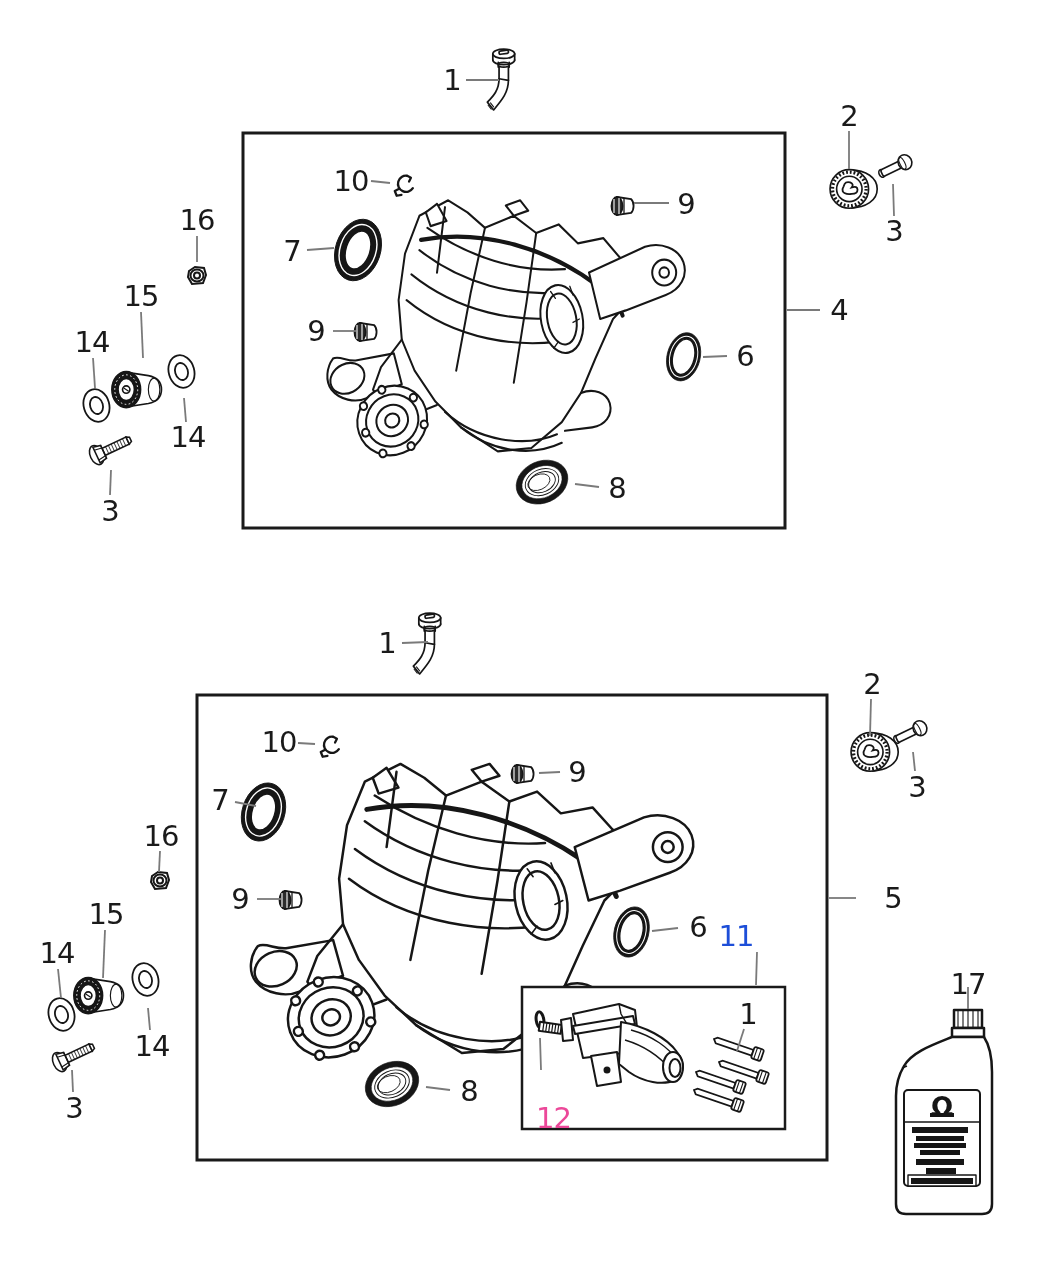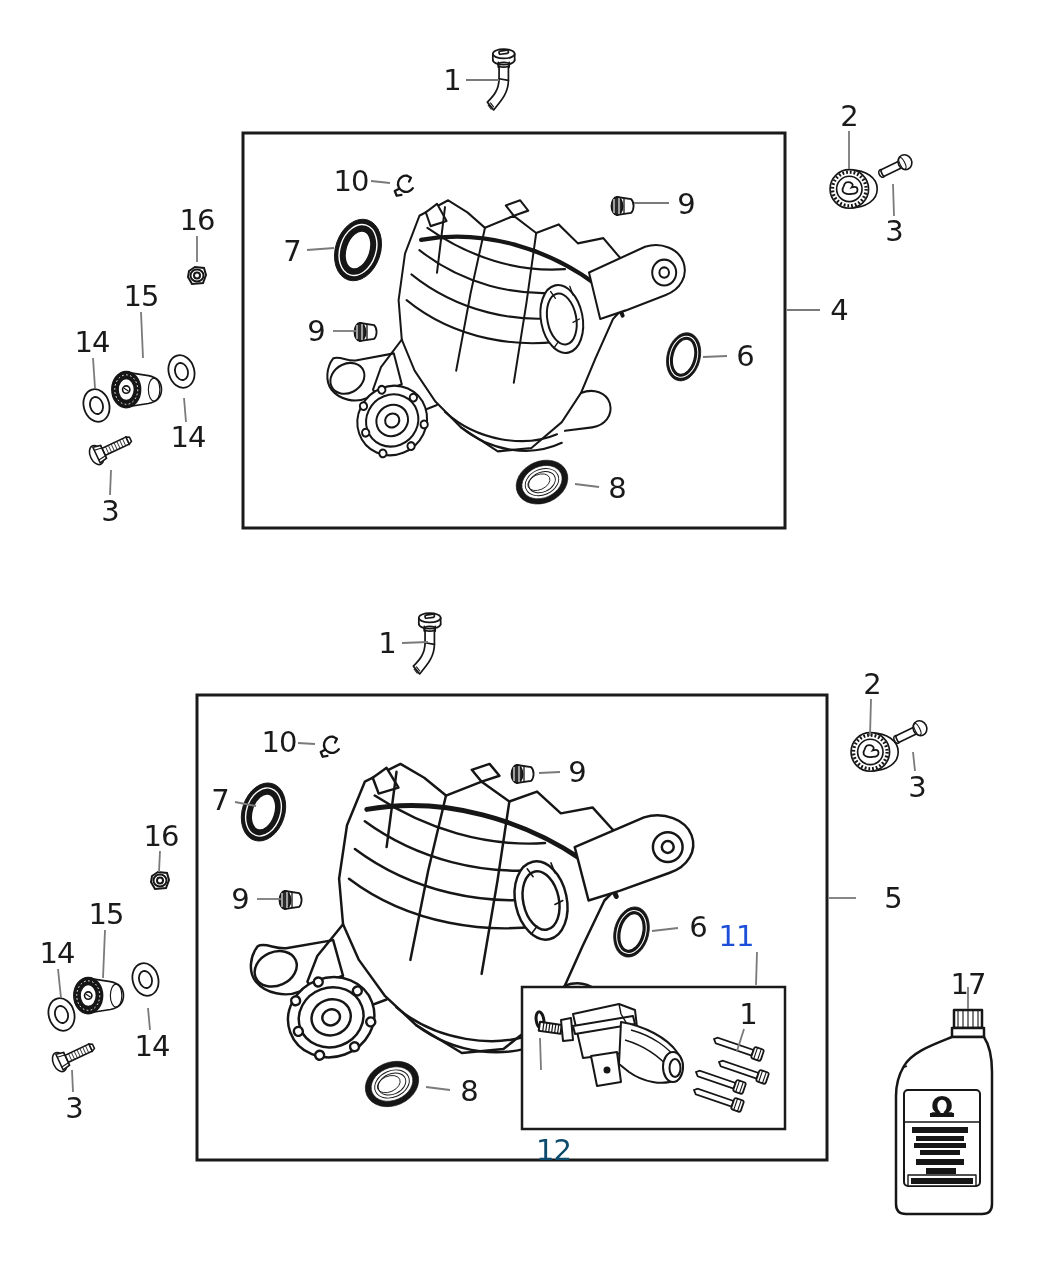--- a/index.html
+++ b/index.html
@@ -328,15 +328,15 @@
     <div class="callout" style="left: 240px; top: 899px; color: rgb(26, 26, 26);">9</div>
     <div class="callout" style="left: 698px; top: 927px; color: rgb(26, 26, 26);">6</div>
     <div class="callout" style="left: 469px; top: 1091px; color: rgb(26, 26, 26);">8</div>
     <div class="callout" style="left: 161px; top: 836px; color: rgb(26, 26, 26);">16</div>
     <div class="callout" style="left: 106px; top: 914px; color: rgb(26, 26, 26);">15</div>
     <div class="callout" style="left: 57px; top: 953px; color: rgb(26, 26, 26);">14</div>
     <div class="callout" style="left: 152px; top: 1046px; color: rgb(26, 26, 26);">14</div>
     <div class="callout" style="left: 74px; top: 1108px; color: rgb(26, 26, 26);">3</div>
     <div class="callout" style="left: 736px; top: 936px; color: #1d4ed8;">11</div>
     <div class="callout" style="left: 748px; top: 1014px; color: rgb(26, 26, 26);">1</div>
-    <div class="callout" style="left: 542px; top: 1150px; color: #0c4a6e; padding-left: 23px;">12</div>
+    <div class="callout" style="left: 542px; top: 1118px; color: #ec4899; padding-left: 23px;">12</div>
     <div class="callout" style="left: 968px; top: 971px; color: rgb(26, 26, 26); margin-top: 13px;">17</div>
   </div>
 
 </body></html>

